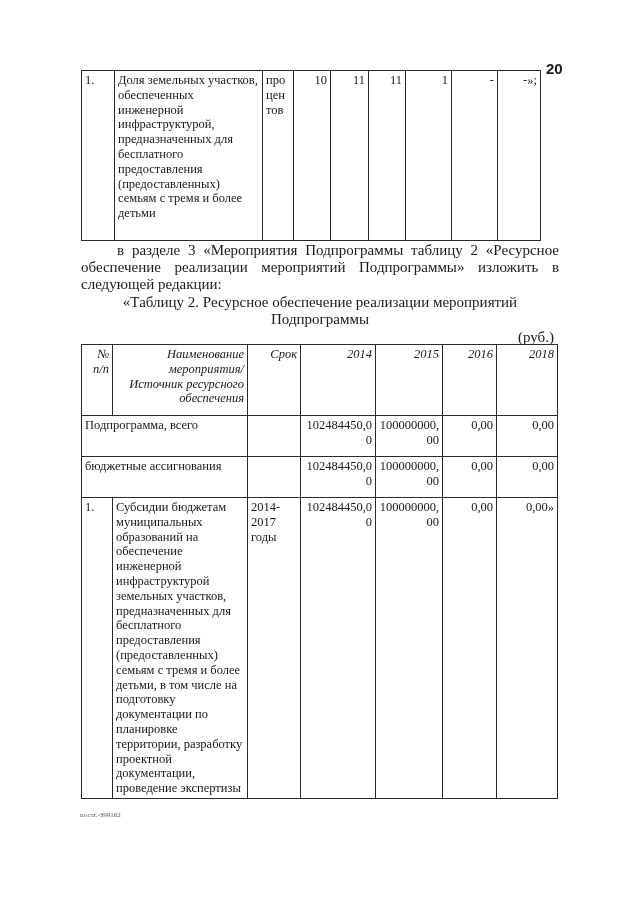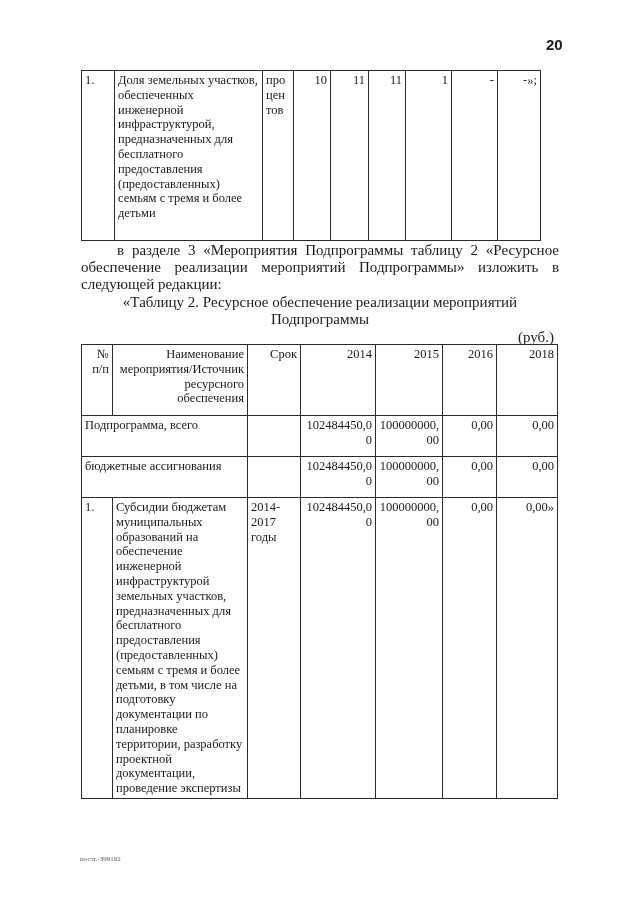--- a/index.html
+++ b/index.html
@@ -1,46 +1,46 @@
 <!DOCTYPE html>
 <html><head>
   <meta charset="utf-8">
   <style>
     html, body { margin: 0; padding: 0; background: #ffffff; }
     body {
       width: 640px; height: 905px; position: relative; overflow: hidden;
       font-family: "Liberation Serif", serif; color: #1a1a1a;
     }
     .page-number {
-      position: absolute; left: 546px; top: 36px;
+      position: absolute; left: 546px; top: 60px;
       font-family: "Liberation Sans", sans-serif; font-weight: bold; font-size: 15px;
     }
     table { border-collapse: collapse; position: absolute; table-layout: fixed; }
     td { border: 1px solid #2a2a2a; vertical-align: top; padding: 2px 3px; font-size: 12.5px; line-height: 14.8px; }
     .t1 { left: 81px; top: 70px; width: 460px; }
     .t1 td { height: 165px; }
     .center { text-align: right; }
     .para {
       position: absolute; left: 81px; width: 478px; font-size: 15px; line-height: 17px;
       text-align: justify;
     }
     .p1 { top: 242px; text-indent: 36px; }
     .p1-last { text-align-last: left; }
     .caption {
       position: absolute; left: 81px; width: 478px; top: 294px; text-align: center;
       font-size: 15px; line-height: 17px;
     }
     .rub { position: absolute; left: 518px; top: 329px; font-size: 15px; }
     .t2 { left: 81px; top: 344px; width: 476px; }
     .t2 td { font-size: 12.5px; }
-    .t2 .hdr td { height: 66px; }
+    .t2 .hdr td { height: 66px; font-style: italic; }
     .t2 .sum td { height: 36px; }
     .t2 .big td { height: 294px; overflow: hidden; }
     .footer-code {
-      position: absolute; left: 80px; top: 855px; font-size: 7px; color: #555;
+      position: absolute; left: 80px; top: 811px; font-size: 7px; color: #555;
     }
   </style>
 </head>
 <body>
 
 <div class="page-number">20</div>
 
 <table class="t1">
   <colgroup>
     <col style="width:33px">

